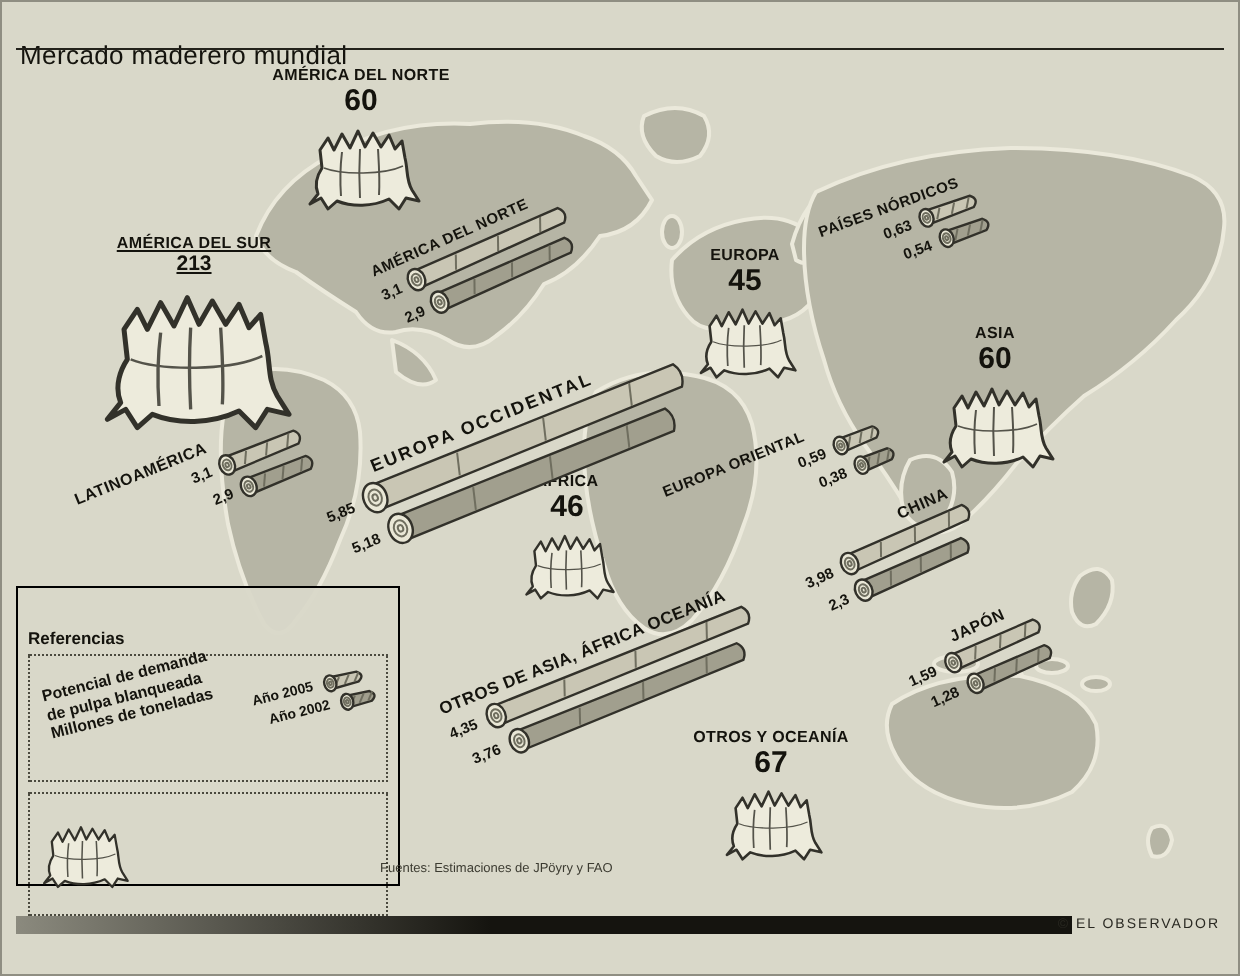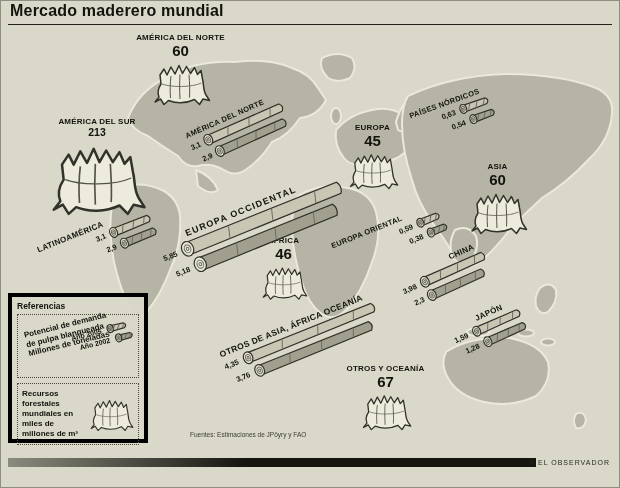--- a/index.html
+++ b/index.html
@@ -5,31 +5,31 @@
   *{box-sizing:border-box;margin:0;padding:0}
   html,body{width:620px;height:488px}
   body{
     position:relative;
     background:#d9d8c9;
     font-family:"Liberation Sans", sans-serif;
     color:#14130d;
     overflow:hidden;
   }
   .border-frame{position:absolute;inset:0;border:1px solid #8f8e82;pointer-events:none;z-index:60}
-  .title{position:absolute;left:10px;top:2px;font-size:16px;font-weight:bold;letter-spacing:.2px;z-index:20}
+  .title{position:absolute;left:10px;top:20px;font-size:13px;font-weight:normal;letter-spacing:.2px;z-index:20}
   .title-rule{position:absolute;left:8px;right:8px;top:24px;height:1px;background:#23221b;z-index:20}
   #map-svg{position:absolute;left:0;top:0;z-index:1}
   .stump-block{position:absolute;display:flex;flex-direction:column;align-items:center;z-index:5}
   .stump-label{font-size:8px;font-weight:bold;text-align:center;letter-spacing:.2px;white-space:nowrap}
   .stump-value{font-size:15px;font-weight:bold;margin-top:0}
   .logpair{position:absolute;transform-origin:0 0;z-index:6}
   .lp-label{font-weight:bold;white-space:nowrap;letter-spacing:.3px;margin-bottom:1px}
   .lp-row{display:flex;align-items:center;gap:2px;margin-top:1px}
   .lp-val{font-size:7.5px;font-weight:bold;white-space:nowrap}
-  .legend{position:absolute;left:8px;top:293px;width:140px;height:150px;border:4px solid #000000;background:rgba(217,216,201,.95);z-index:10;padding:4px 5px}
+  .legend{position:absolute;left:8px;top:293px;width:192px;height:150px;border:1px solid #000000;background:rgba(217,216,201,.95);z-index:10;padding:20px 5px}
   .legend-title{font-size:8.5px;font-weight:bold;margin-bottom:3px}
   .legend-box{border:1px dotted #4a493e;position:relative}
   .legend-box.pulp{height:64px;margin-bottom:5px}
   .legend-box.forest{height:62px;display:flex;align-items:center;gap:4px;padding:3px 4px}
   .pulp-text{position:absolute;left:5px;top:16px;transform:rotate(-14deg);transform-origin:0 0;font-size:8px;font-weight:bold;line-height:1.2}
   .legend-logs{position:absolute;right:2px;top:18px;transform:rotate(-14deg);transform-origin:0 0}
   .legend-log-row{display:flex;align-items:center;gap:3px}
   .legend-year{font-size:7px;font-weight:bold;white-space:nowrap}
   .forest-text{font-size:8px;font-weight:bold;line-height:1.25;flex:1}
   #legend-stump{display:flex;align-items:center}
@@ -72,21 +72,21 @@
       <div class="stump-label">AMÉRICA DEL NORTE</div>
       <div class="stump-value">60</div>
       <svg width="62" height="48" viewBox="0 0 120 96">
     <path d="M8,86 L16,76 C12,66 16,56 20,50 L18,32 L26,20 L32,32 L40,16 L48,30 L56,13 L63,29 L71,15 L79,29 L87,17 L93,31 L100,23 L103,40 C106,52 104,62 110,72 L117,83 L104,80 L97,91 L87,81 C70,89 50,89 35,83 L26,91 L19,80 Z" fill="#edebdc" stroke="#32312a" stroke-width="3" stroke-linejoin="round"></path>
     <path d="M40,34 C38,50 38,64 39,78" stroke="#54534a" stroke-width="2" fill="none"></path>
     <path d="M58,31 C57,48 57,62 58,80" stroke="#54534a" stroke-width="2" fill="none"></path>
     <path d="M76,31 C77,48 78,62 77,77" stroke="#54534a" stroke-width="2" fill="none"></path>
     <path d="M22,50 C40,57 82,57 101,48" stroke="#54534a" stroke-width="1.5" fill="none"></path>
   </svg>
     </div>
-    <div class="stump-block" style="left: 28px; top: 117px; width: 138px;">
+    <div class="stump-block" style="left: 28px; top: 117px; width: 138px; text-decoration: underline;">
       <div class="stump-label">AMÉRICA DEL SUR</div>
       <div class="stump-value" style="font-size:10.5px">213</div>
       <svg width="102" height="80" viewBox="0 0 120 96">
     <path d="M8,86 L16,76 C12,66 16,56 20,50 L18,32 L26,20 L32,32 L40,16 L48,30 L56,13 L63,29 L71,15 L79,29 L87,17 L93,31 L100,23 L103,40 C106,52 104,62 110,72 L117,83 L104,80 L97,91 L87,81 C70,89 50,89 35,83 L26,91 L19,80 Z" fill="#edebdc" stroke="#32312a" stroke-width="3" stroke-linejoin="round"></path>
     <path d="M40,34 C38,50 38,64 39,78" stroke="#54534a" stroke-width="2" fill="none"></path>
     <path d="M58,31 C57,48 57,62 58,80" stroke="#54534a" stroke-width="2" fill="none"></path>
     <path d="M76,31 C77,48 78,62 77,77" stroke="#54534a" stroke-width="2" fill="none"></path>
     <path d="M22,50 C40,57 82,57 101,48" stroke="#54534a" stroke-width="1.5" fill="none"></path>
   </svg>
     </div>
@@ -381,25 +381,20 @@
             <line x1="14.88888888888889" y1="3.5" x2="11.88888888888889" y2="7.5" stroke="#6f6e5f" stroke-width="1"></line>
             <line x1="19.333333333333332" y1="3.5" x2="16.333333333333332" y2="7.5" stroke="#6f6e5f" stroke-width="1"></line>
     <ellipse cx="6" cy="5.5" rx="3" ry="4" fill="#e9e7d6" stroke="#32312a" stroke-width="1.2"></ellipse>
     <ellipse cx="6" cy="5.5" rx="1.6500000000000001" ry="2.2" fill="none" stroke="#6f6e5f" stroke-width="1"></ellipse>
     <ellipse cx="6" cy="5.5" rx="0.66" ry="0.88" fill="none" stroke="#6f6e5f" stroke-width="1"></ellipse>
   </svg>
         </div>
       </div>
   </div>
   <div class="legend-box forest">
-    <div class="forest-text">
-      <div>Recursos forestales</div>
-      <div>mundiales en miles de</div>
-      <div>millones de m³</div>
-    </div>
     <span id="legend-stump">
         <svg width="46" height="38" viewBox="0 0 120 96">
     <path d="M8,86 L16,76 C12,66 16,56 20,50 L18,32 L26,20 L32,32 L40,16 L48,30 L56,13 L63,29 L71,15 L79,29 L87,17 L93,31 L100,23 L103,40 C106,52 104,62 110,72 L117,83 L104,80 L97,91 L87,81 C70,89 50,89 35,83 L26,91 L19,80 Z" fill="#edebdc" stroke="#32312a" stroke-width="3" stroke-linejoin="round"></path>
     <path d="M40,34 C38,50 38,64 39,78" stroke="#54534a" stroke-width="2" fill="none"></path>
     <path d="M58,31 C57,48 57,62 58,80" stroke="#54534a" stroke-width="2" fill="none"></path>
     <path d="M76,31 C77,48 78,62 77,77" stroke="#54534a" stroke-width="2" fill="none"></path>
     <path d="M22,50 C40,57 82,57 101,48" stroke="#54534a" stroke-width="1.5" fill="none"></path>
   </svg>
       </span>
   </div>

